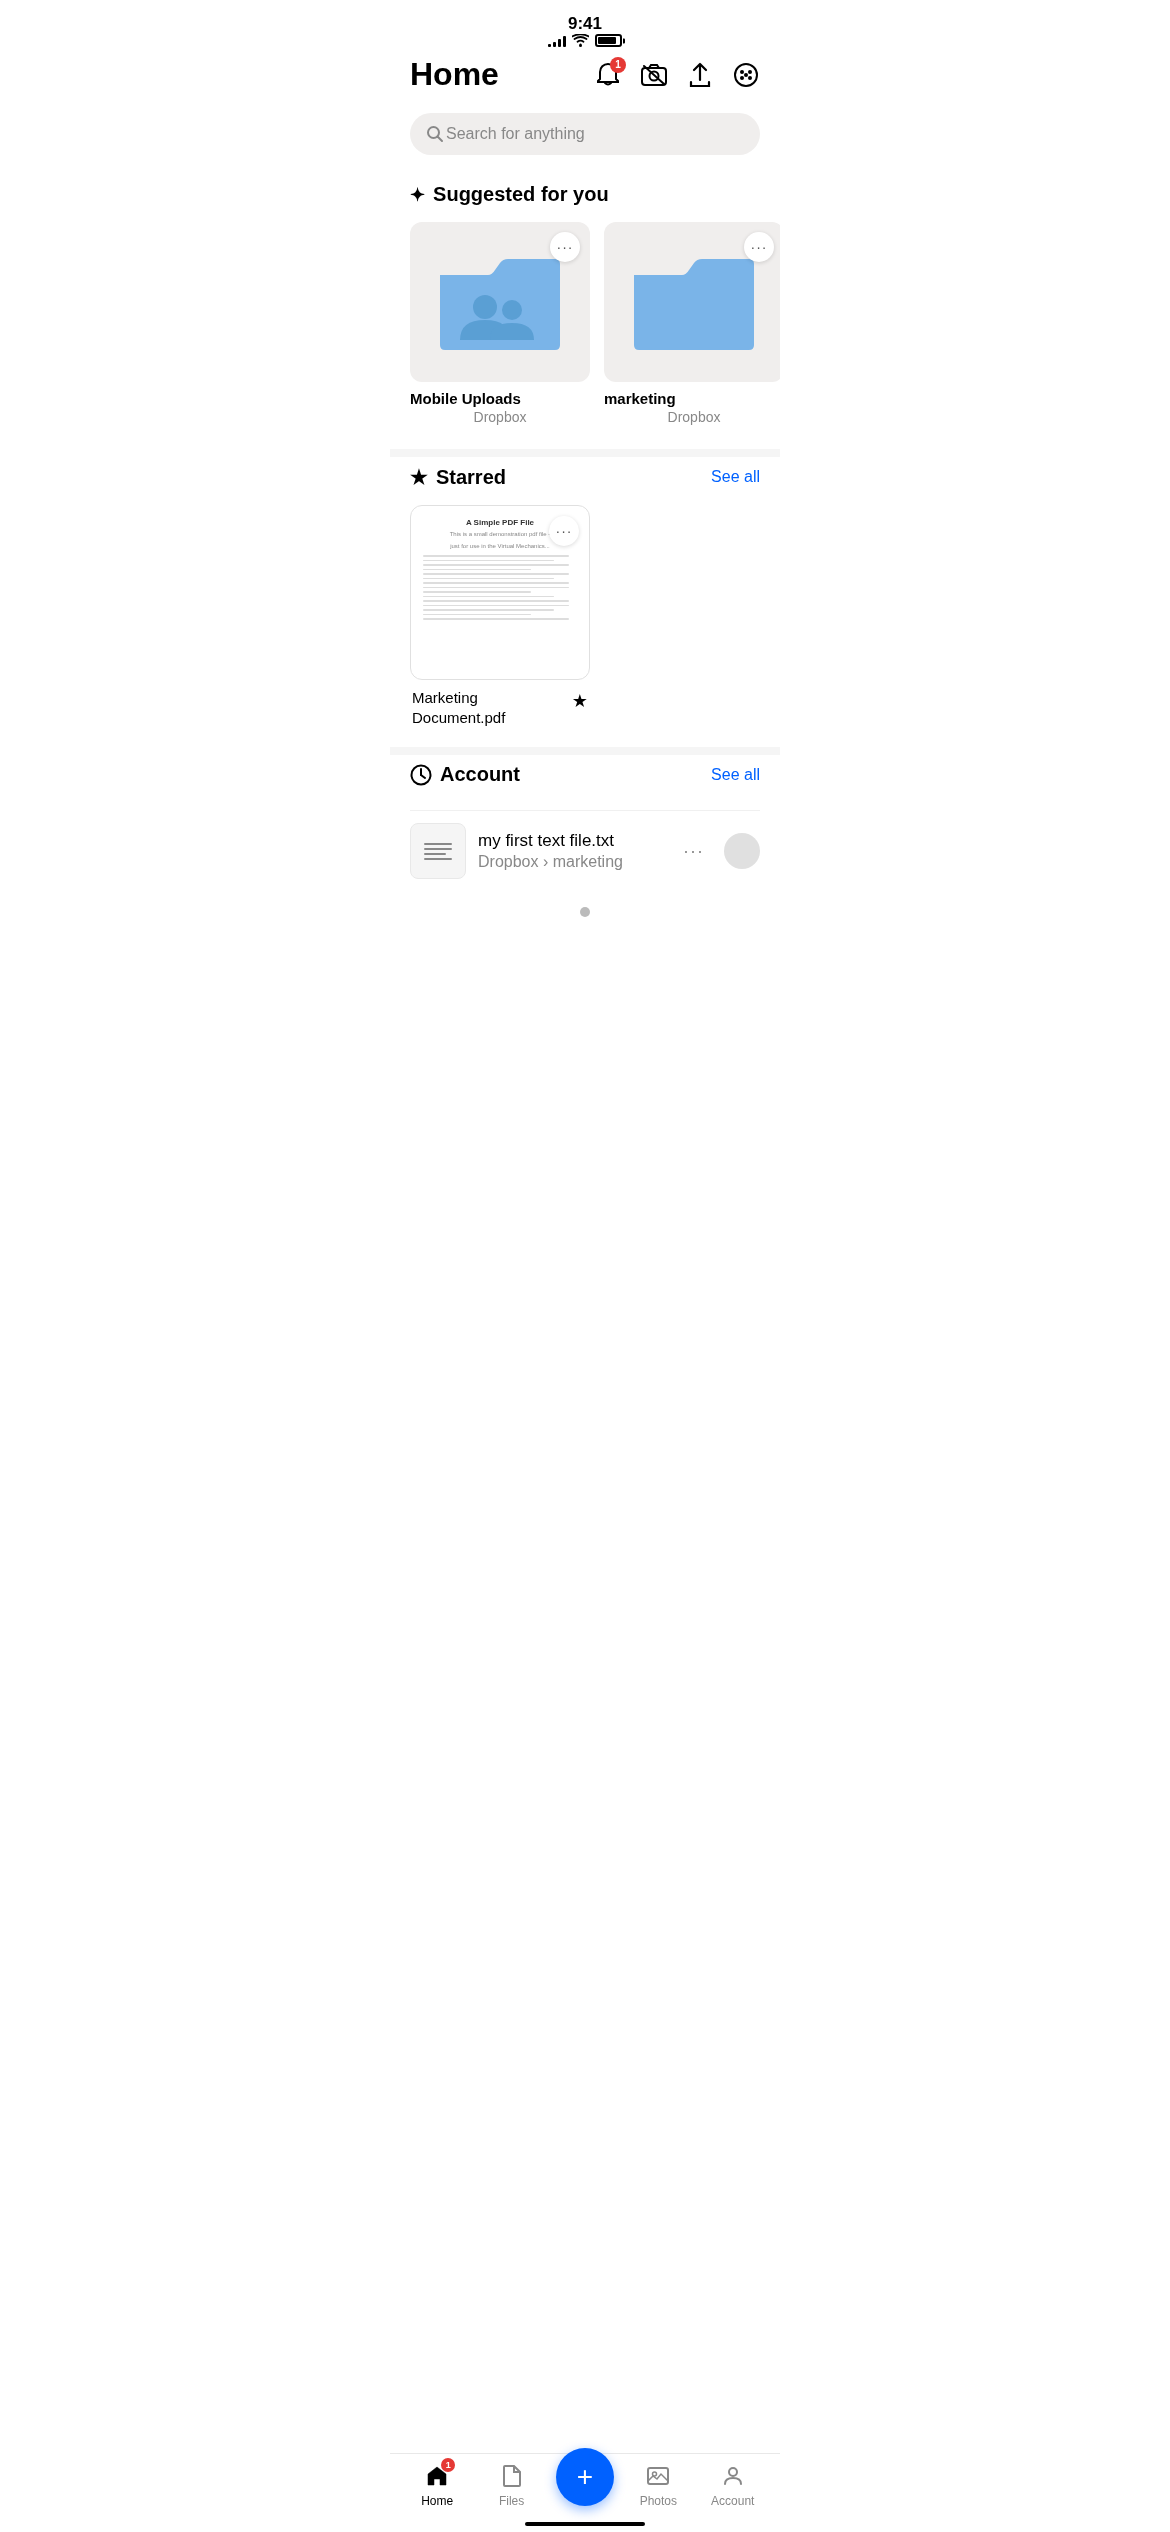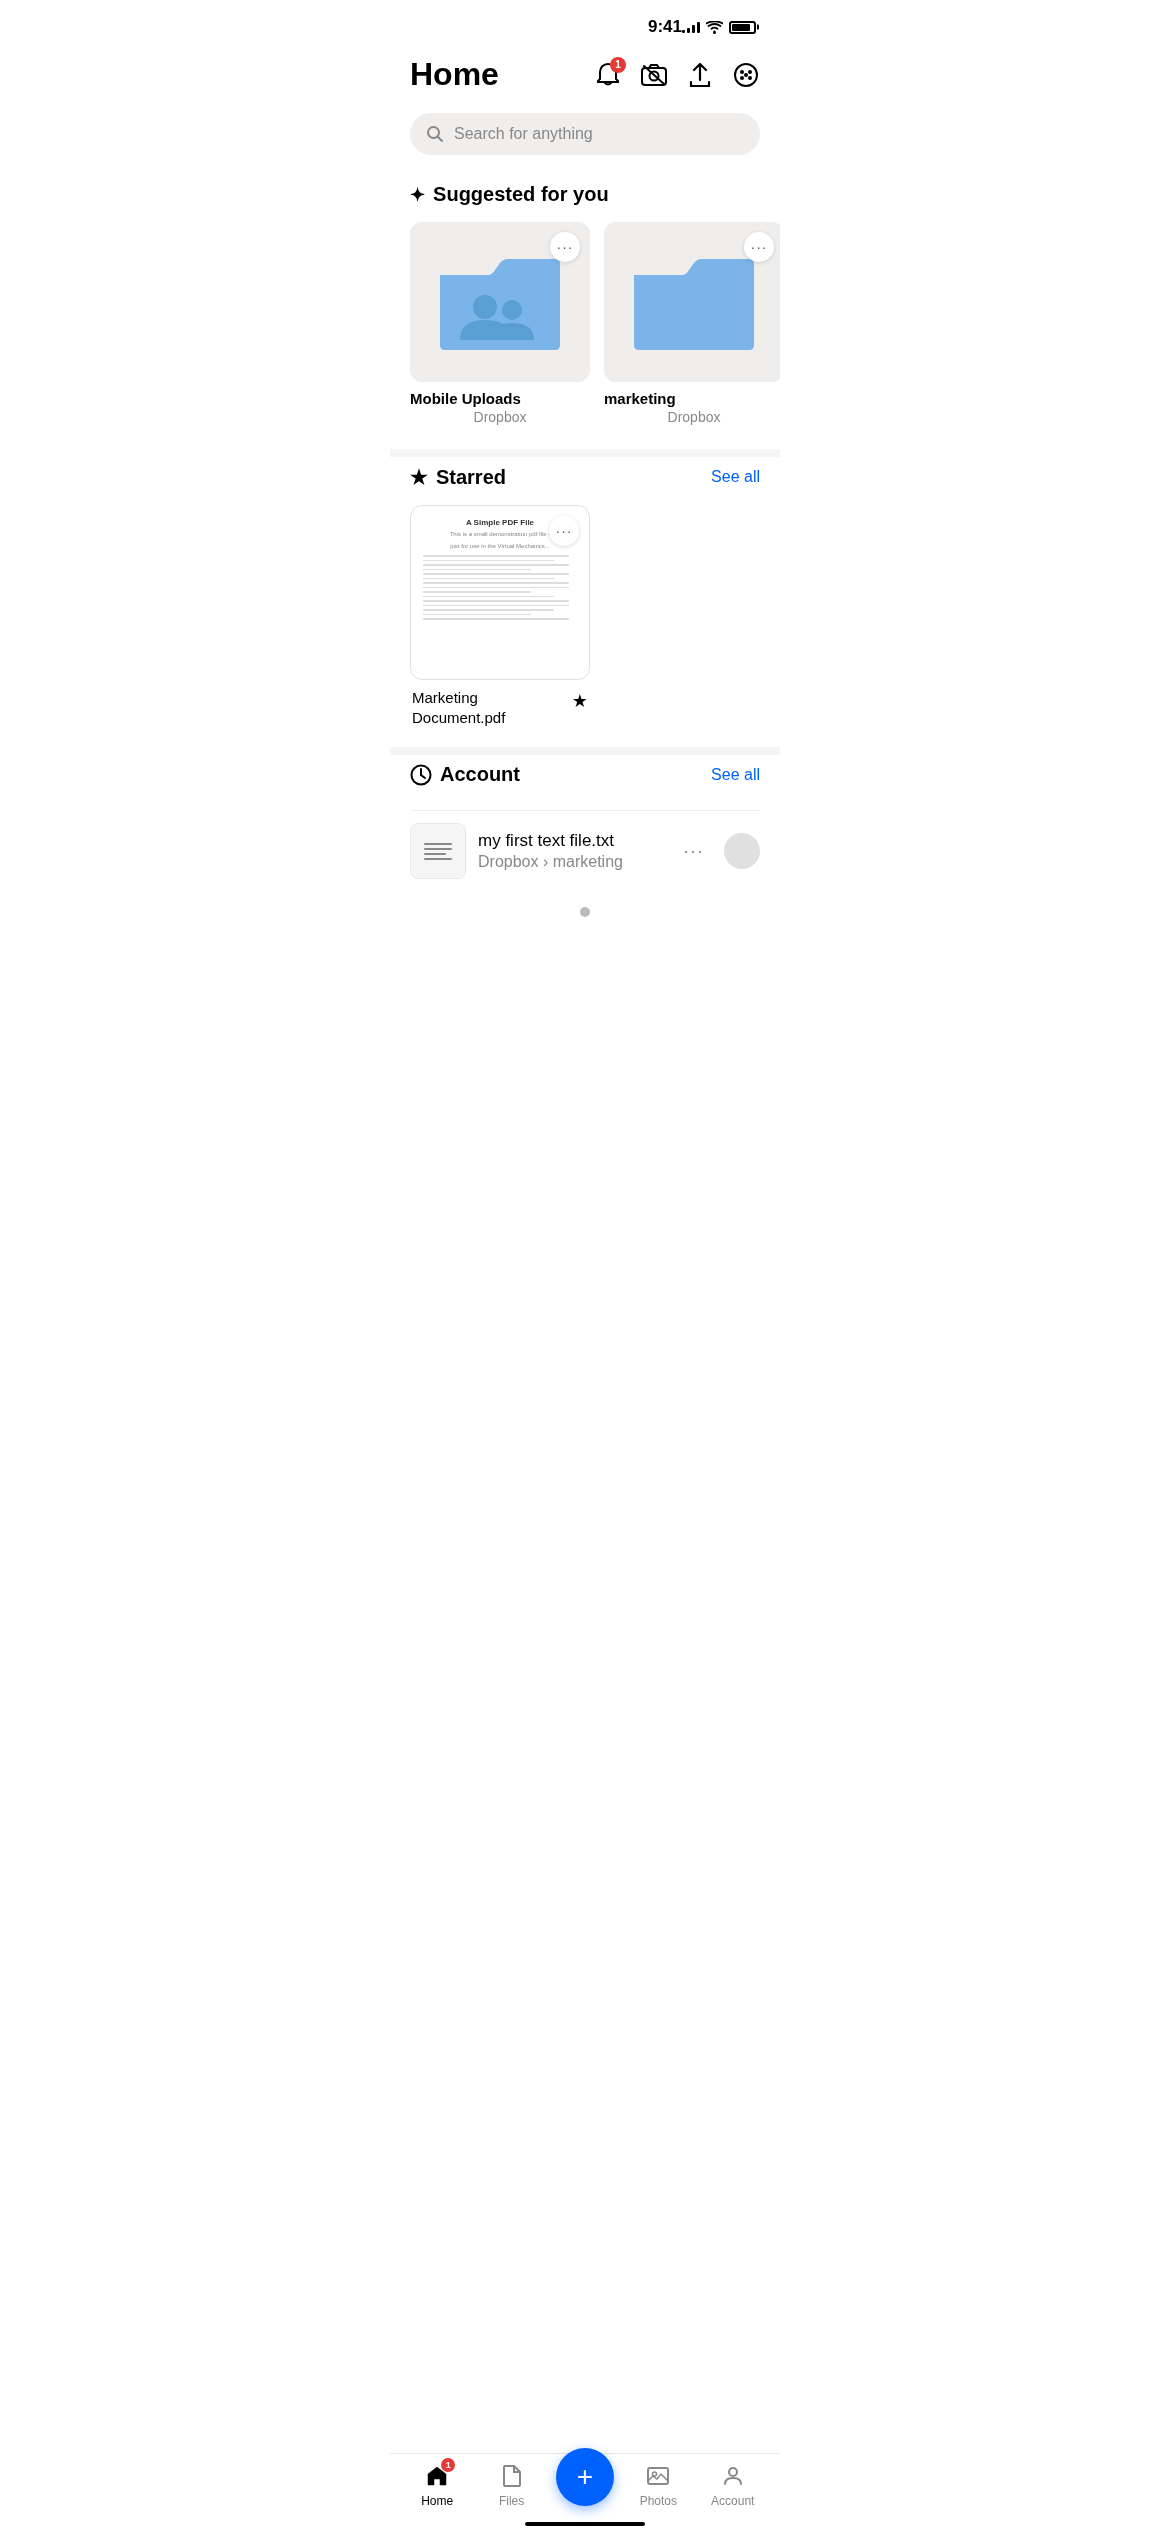--- a/index.html
+++ b/index.html
@@ -10,24 +10,25 @@
       width: 390px;
       min-height: 844px;
       margin: 0 auto;
       overflow-x: hidden;
       position: relative;
     }
 
     
     .status-bar {
       display: flex;
-      justify-content: flex-end;
+      justify-content: flex-start;
       align-items: center;
       padding: 14px 24px 8px;
       height: 48px;
+      flex-direction: column;
     }
     .status-time {
       font-size: 17px;
       font-weight: 600;
       color: #000;
     }
     .status-icons {
       display: flex;
       align-items: center;
       gap: 6px;
@@ -116,21 +117,21 @@
     
     .search-container {
       padding: 8px 20px 20px;
     }
     .search-bar {
       background: #f0eeed;
       border-radius: 24px;
       display: flex;
       align-items: center;
       padding: 12px 16px;
-      gap: 10px;
+      gap: 2px;
     }
     .search-icon-svg {
       color: #888;
       font-size: 16px;
       flex-shrink: 0;
     }
     .search-placeholder {
       font-size: 16px;
       color: #888;
     }

